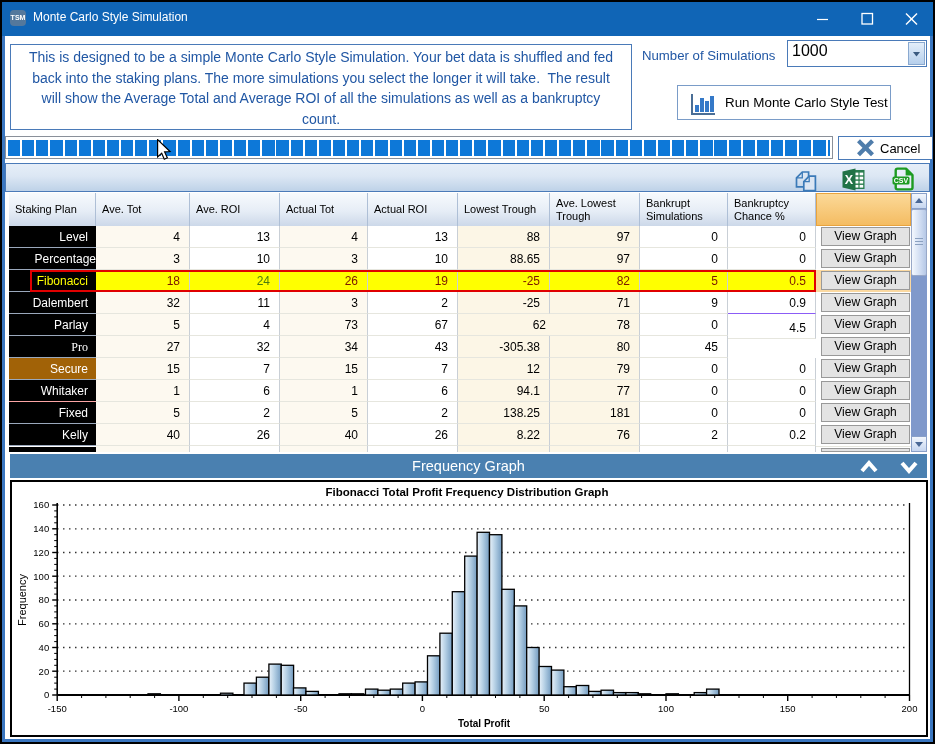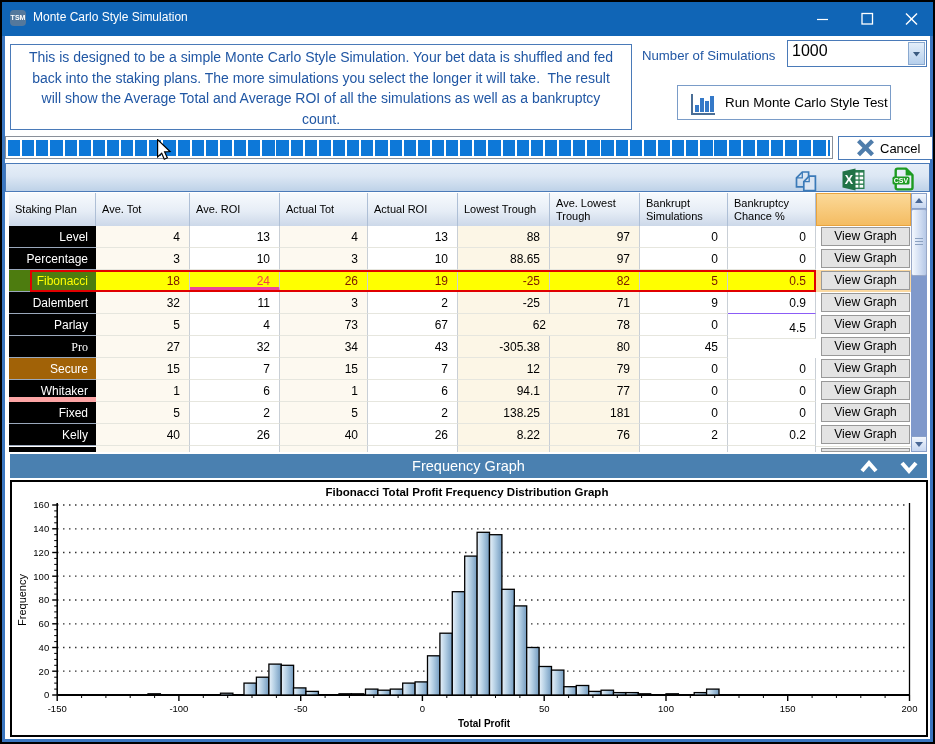--- a/index.html
+++ b/index.html
@@ -103,34 +103,34 @@
 <div style="position:absolute;left:96px;top:226px;width:94px;height:22px;background:#fdf9f0;color:#000;font-size:12px;line-height:22px;text-align:right;padding-right:9px;box-sizing:border-box;border-bottom:1px solid #e6e6de;border-right:1px solid #c9cfd6;">4</div>
 <div style="position:absolute;left:190px;top:226px;width:90px;height:22px;background:#ffffff;color:#000;font-size:12px;line-height:22px;text-align:right;padding-right:9px;box-sizing:border-box;border-bottom:1px solid #e6e6de;border-right:1px solid #c9cfd6;">13</div>
 <div style="position:absolute;left:280px;top:226px;width:88px;height:22px;background:#fdf9f0;color:#000;font-size:12px;line-height:22px;text-align:right;padding-right:9px;box-sizing:border-box;border-bottom:1px solid #e6e6de;border-right:1px solid #c9cfd6;">4</div>
 <div style="position:absolute;left:368px;top:226px;width:90px;height:22px;background:#ffffff;color:#000;font-size:12px;line-height:22px;text-align:right;padding-right:9px;box-sizing:border-box;border-bottom:1px solid #e6e6de;border-right:1px solid #c9cfd6;">13</div>
 <div style="position:absolute;left:458px;top:226px;width:92px;height:22px;background:#fcf6e6;color:#000;font-size:12px;line-height:22px;text-align:right;padding-right:9px;box-sizing:border-box;border-bottom:1px solid #e6e6de;border-right:1px solid #c9cfd6;">88</div>
 <div style="position:absolute;left:550px;top:226px;width:90px;height:22px;background:#fcf6e6;color:#000;font-size:12px;line-height:22px;text-align:right;padding-right:9px;box-sizing:border-box;border-bottom:1px solid #e6e6de;border-right:1px solid #c9cfd6;">97</div>
 <div style="position:absolute;left:640px;top:226px;width:88px;height:22px;background:#ffffff;color:#000;font-size:12px;line-height:22px;text-align:right;padding-right:9px;box-sizing:border-box;border-bottom:1px solid #e6e6de;border-right:1px solid #c9cfd6;">0</div>
 <div style="position:absolute;left:728px;top:226px;width:88px;height:22px;background:#ffffff;color:#000;font-size:12px;line-height:22px;text-align:right;padding-right:9px;box-sizing:border-box;border-bottom:1px solid #e6e6de;border-right:1px solid #c9cfd6;">0</div>
 <div style="position:absolute;left:816px;top:226px;width:95px;height:22px;background:#ffffff;border-bottom:1px solid #e6e6de;"></div>
 <div style="position:absolute;left:821px;top:227px;width:89px;height:19px;background:#e3e3e3;border:1px solid #999;box-sizing:border-box;font-size:12px;color:#000;text-align:center;line-height:17px;">View Graph</div>
-<div style="position:absolute;left:9px;top:248px;width:87px;height:22px;background:#000;color:#ffffff;font-size:12px;line-height:22px;text-align:right;padding-right:8px;box-sizing:border-box;border-bottom:1px solid #9aa8bc;">Percentage</div>
+<div style="position:absolute;left:9px;top:248px;width:87px;height:22px;background:#000;color:#ffffff;font-size:12px;line-height:22px;text-align:right;padding-right:0;box-sizing:border-box;border-bottom:1px solid #9aa8bc;">Percentage</div>
 <div style="position:absolute;left:96px;top:248px;width:94px;height:22px;background:#fdf9f0;color:#000;font-size:12px;line-height:22px;text-align:right;padding-right:9px;box-sizing:border-box;border-bottom:1px solid #e6e6de;border-right:1px solid #c9cfd6;">3</div>
 <div style="position:absolute;left:190px;top:248px;width:90px;height:22px;background:#ffffff;color:#000;font-size:12px;line-height:22px;text-align:right;padding-right:9px;box-sizing:border-box;border-bottom:1px solid #e6e6de;border-right:1px solid #c9cfd6;">10</div>
 <div style="position:absolute;left:280px;top:248px;width:88px;height:22px;background:#fdf9f0;color:#000;font-size:12px;line-height:22px;text-align:right;padding-right:9px;box-sizing:border-box;border-bottom:1px solid #e6e6de;border-right:1px solid #c9cfd6;">3</div>
 <div style="position:absolute;left:368px;top:248px;width:90px;height:22px;background:#ffffff;color:#000;font-size:12px;line-height:22px;text-align:right;padding-right:9px;box-sizing:border-box;border-bottom:1px solid #e6e6de;border-right:1px solid #c9cfd6;">10</div>
 <div style="position:absolute;left:458px;top:248px;width:92px;height:22px;background:#fcf6e6;color:#000;font-size:12px;line-height:22px;text-align:right;padding-right:9px;box-sizing:border-box;border-bottom:1px solid #e6e6de;border-right:1px solid #c9cfd6;">88.65</div>
 <div style="position:absolute;left:550px;top:248px;width:90px;height:22px;background:#fcf6e6;color:#000;font-size:12px;line-height:22px;text-align:right;padding-right:9px;box-sizing:border-box;border-bottom:1px solid #e6e6de;border-right:1px solid #c9cfd6;">97</div>
 <div style="position:absolute;left:640px;top:248px;width:88px;height:22px;background:#ffffff;color:#000;font-size:12px;line-height:22px;text-align:right;padding-right:9px;box-sizing:border-box;border-bottom:1px solid #e6e6de;border-right:1px solid #c9cfd6;">0</div>
 <div style="position:absolute;left:728px;top:248px;width:88px;height:22px;background:#ffffff;color:#000;font-size:12px;line-height:22px;text-align:right;padding-right:9px;box-sizing:border-box;border-bottom:1px solid #e6e6de;border-right:1px solid #c9cfd6;">0</div>
 <div style="position:absolute;left:816px;top:248px;width:95px;height:22px;background:#ffffff;border-bottom:1px solid #e6e6de;"></div>
 <div style="position:absolute;left:821px;top:249px;width:89px;height:19px;background:#e3e3e3;border:1px solid #999;box-sizing:border-box;font-size:12px;color:#000;text-align:center;line-height:17px;">View Graph</div>
-<div style="position:absolute;left:9px;top:270px;width:87px;height:22px;background:#4d7c0f;color:#ffff00;font-size:12px;line-height:22px;text-align:right;padding-right:8px;box-sizing:border-box;border-bottom:1px solid #9aa8bc;">Fibonacci</div>
+<div style="position:absolute;left:9px;top:270px;width:87px;height:22px;background:#000000;color:#ffff00;font-size:12px;line-height:22px;text-align:right;padding-right:8px;box-sizing:border-box;border-bottom:1px solid #9aa8bc;">Fibonacci</div>
 <div style="position:absolute;left:96px;top:270px;width:94px;height:22px;background:#ffff00;color:#7a1800;font-size:12px;line-height:22px;text-align:right;padding-right:9px;box-sizing:border-box;border-bottom:1px solid #e6e6de;border-right:1px solid #c9cfd6;">18</div>
-<div style="position:absolute;left:190px;top:270px;width:90px;height:22px;background:#ffff00;color:#ef4444;font-size:12px;line-height:22px;text-align:right;padding-right:9px;box-sizing:border-box;border-bottom:5px solid #ec4899;border-right:1px solid #c9cfd6;">24</div>
+<div style="position:absolute;left:190px;top:270px;width:90px;height:22px;background:#ffff00;color:#4d7c0f;font-size:12px;line-height:22px;text-align:right;padding-right:9px;box-sizing:border-box;border-bottom:2px solid #ec4899;border-right:1px solid #c9cfd6;">24</div>
 <div style="position:absolute;left:280px;top:270px;width:88px;height:22px;background:#ffff00;color:#7a1800;font-size:12px;line-height:22px;text-align:right;padding-right:9px;box-sizing:border-box;border-bottom:1px solid #e6e6de;border-right:1px solid #c9cfd6;">26</div>
 <div style="position:absolute;left:368px;top:270px;width:90px;height:22px;background:#ffff00;color:#7a1800;font-size:12px;line-height:22px;text-align:right;padding-right:9px;box-sizing:border-box;border-bottom:1px solid #e6e6de;border-right:1px solid #c9cfd6;">19</div>
 <div style="position:absolute;left:458px;top:270px;width:92px;height:22px;background:#ffff00;color:#7a1800;font-size:12px;line-height:22px;text-align:right;padding-right:9px;box-sizing:border-box;border-bottom:1px solid #e6e6de;border-right:1px solid #c9cfd6;">-25</div>
 <div style="position:absolute;left:550px;top:270px;width:90px;height:22px;background:#ffff00;color:#7a1800;font-size:12px;line-height:22px;text-align:right;padding-right:9px;box-sizing:border-box;border-bottom:1px solid #e6e6de;border-right:1px solid #c9cfd6;">82</div>
 <div style="position:absolute;left:640px;top:270px;width:88px;height:22px;background:#ffff00;color:#7a1800;font-size:12px;line-height:22px;text-align:right;padding-right:9px;box-sizing:border-box;border-bottom:1px solid #e6e6de;border-right:1px solid #c9cfd6;">5</div>
 <div style="position:absolute;left:728px;top:270px;width:88px;height:22px;background:#ffff00;color:#7a1800;font-size:12px;line-height:22px;text-align:right;padding-right:9px;box-sizing:border-box;border-bottom:1px solid #e6e6de;border-right:1px solid #c9cfd6;">0.5</div>
 <div style="position:absolute;left:816px;top:270px;width:95px;height:22px;background:#fbd9a1;border-bottom:1px solid #e6e6de;"></div>
 <div style="position:absolute;left:821px;top:271px;width:89px;height:19px;background:#e3e3e3;border:1px solid #999;box-sizing:border-box;font-size:12px;color:#000;text-align:center;line-height:17px;">View Graph</div>
 <div style="position:absolute;left:9px;top:292px;width:87px;height:22px;background:#000;color:#ffffff;font-size:12px;line-height:22px;text-align:right;padding-right:8px;box-sizing:border-box;border-bottom:1px solid #9aa8bc;">Dalembert</div>
 <div style="position:absolute;left:96px;top:292px;width:94px;height:22px;background:#fdf9f0;color:#000;font-size:12px;line-height:22px;text-align:right;padding-right:9px;box-sizing:border-box;border-bottom:1px solid #e6e6de;border-right:1px solid #c9cfd6;">32</div>
@@ -169,21 +169,21 @@
 <div style="position:absolute;left:96px;top:358px;width:94px;height:22px;background:#fdf9f0;color:#000;font-size:12px;line-height:22px;text-align:right;padding-right:9px;box-sizing:border-box;border-bottom:1px solid #e6e6de;border-right:1px solid #c9cfd6;">15</div>
 <div style="position:absolute;left:190px;top:358px;width:90px;height:22px;background:#ffffff;color:#000;font-size:12px;line-height:22px;text-align:right;padding-right:9px;box-sizing:border-box;border-bottom:1px solid #e6e6de;border-right:1px solid #c9cfd6;">7</div>
 <div style="position:absolute;left:280px;top:358px;width:88px;height:22px;background:#fdf9f0;color:#000;font-size:12px;line-height:22px;text-align:right;padding-right:9px;box-sizing:border-box;border-bottom:1px solid #e6e6de;border-right:1px solid #c9cfd6;">15</div>
 <div style="position:absolute;left:368px;top:358px;width:90px;height:22px;background:#ffffff;color:#000;font-size:12px;line-height:22px;text-align:right;padding-right:9px;box-sizing:border-box;border-bottom:1px solid #e6e6de;border-right:1px solid #c9cfd6;">7</div>
 <div style="position:absolute;left:458px;top:358px;width:92px;height:22px;background:#fcf6e6;color:#000;font-size:12px;line-height:22px;text-align:right;padding-right:9px;box-sizing:border-box;border-bottom:1px solid #e6e6de;border-right:1px solid #c9cfd6;">12</div>
 <div style="position:absolute;left:550px;top:358px;width:90px;height:22px;background:#fcf6e6;color:#000;font-size:12px;line-height:22px;text-align:right;padding-right:9px;box-sizing:border-box;border-bottom:1px solid #e6e6de;border-right:1px solid #c9cfd6;">79</div>
 <div style="position:absolute;left:640px;top:358px;width:88px;height:22px;background:#ffffff;color:#000;font-size:12px;line-height:22px;text-align:right;padding-right:9px;box-sizing:border-box;border-bottom:1px solid #e6e6de;border-right:1px solid #c9cfd6;">0</div>
 <div style="position:absolute;left:728px;top:358px;width:88px;height:22px;background:#ffffff;color:#000;font-size:12px;line-height:22px;text-align:right;padding-right:9px;box-sizing:border-box;border-bottom:1px solid #e6e6de;border-right:1px solid #c9cfd6;">0</div>
 <div style="position:absolute;left:816px;top:358px;width:95px;height:22px;background:#ffffff;border-bottom:1px solid #e6e6de;"></div>
 <div style="position:absolute;left:821px;top:359px;width:89px;height:19px;background:#e3e3e3;border:1px solid #999;box-sizing:border-box;font-size:12px;color:#000;text-align:center;line-height:17px;">View Graph</div>
-<div style="position:absolute;left:9px;top:380px;width:87px;height:22px;background:#000;color:#ffffff;font-size:12px;line-height:22px;text-align:right;padding-right:8px;box-sizing:border-box;border-bottom:5px solid #fca5a5;">Whitaker</div>
+<div style="position:absolute;left:9px;top:380px;width:87px;height:22px;background:#000;color:#ffffff;font-size:12px;line-height:22px;text-align:right;padding-right:8px;box-sizing:border-box;border-bottom:1px solid #fca5a5;">Whitaker</div>
 <div style="position:absolute;left:96px;top:380px;width:94px;height:22px;background:#fdf9f0;color:#000;font-size:12px;line-height:22px;text-align:right;padding-right:9px;box-sizing:border-box;border-bottom:1px solid #e6e6de;border-right:1px solid #c9cfd6;">1</div>
 <div style="position:absolute;left:190px;top:380px;width:90px;height:22px;background:#ffffff;color:#000;font-size:12px;line-height:22px;text-align:right;padding-right:9px;box-sizing:border-box;border-bottom:1px solid #e6e6de;border-right:1px solid #c9cfd6;">6</div>
 <div style="position:absolute;left:280px;top:380px;width:88px;height:22px;background:#fdf9f0;color:#000;font-size:12px;line-height:22px;text-align:right;padding-right:9px;box-sizing:border-box;border-bottom:1px solid #e6e6de;border-right:1px solid #c9cfd6;">1</div>
 <div style="position:absolute;left:368px;top:380px;width:90px;height:22px;background:#ffffff;color:#000;font-size:12px;line-height:22px;text-align:right;padding-right:9px;box-sizing:border-box;border-bottom:1px solid #e6e6de;border-right:1px solid #c9cfd6;">6</div>
 <div style="position:absolute;left:458px;top:380px;width:92px;height:22px;background:#fcf6e6;color:#000;font-size:12px;line-height:22px;text-align:right;padding-right:9px;box-sizing:border-box;border-bottom:1px solid #e6e6de;border-right:1px solid #c9cfd6;">94.1</div>
 <div style="position:absolute;left:550px;top:380px;width:90px;height:22px;background:#fcf6e6;color:#000;font-size:12px;line-height:22px;text-align:right;padding-right:9px;box-sizing:border-box;border-bottom:1px solid #e6e6de;border-right:1px solid #c9cfd6;">77</div>
 <div style="position:absolute;left:640px;top:380px;width:88px;height:22px;background:#ffffff;color:#000;font-size:12px;line-height:22px;text-align:right;padding-right:9px;box-sizing:border-box;border-bottom:1px solid #e6e6de;border-right:1px solid #c9cfd6;">0</div>
 <div style="position:absolute;left:728px;top:380px;width:88px;height:22px;background:#ffffff;color:#000;font-size:12px;line-height:22px;text-align:right;padding-right:9px;box-sizing:border-box;border-bottom:1px solid #e6e6de;border-right:1px solid #c9cfd6;">0</div>
 <div style="position:absolute;left:816px;top:380px;width:95px;height:22px;background:#ffffff;border-bottom:1px solid #e6e6de;"></div>
 <div style="position:absolute;left:821px;top:381px;width:89px;height:19px;background:#e3e3e3;border:1px solid #999;box-sizing:border-box;font-size:12px;color:#000;text-align:center;line-height:17px;">View Graph</div>

